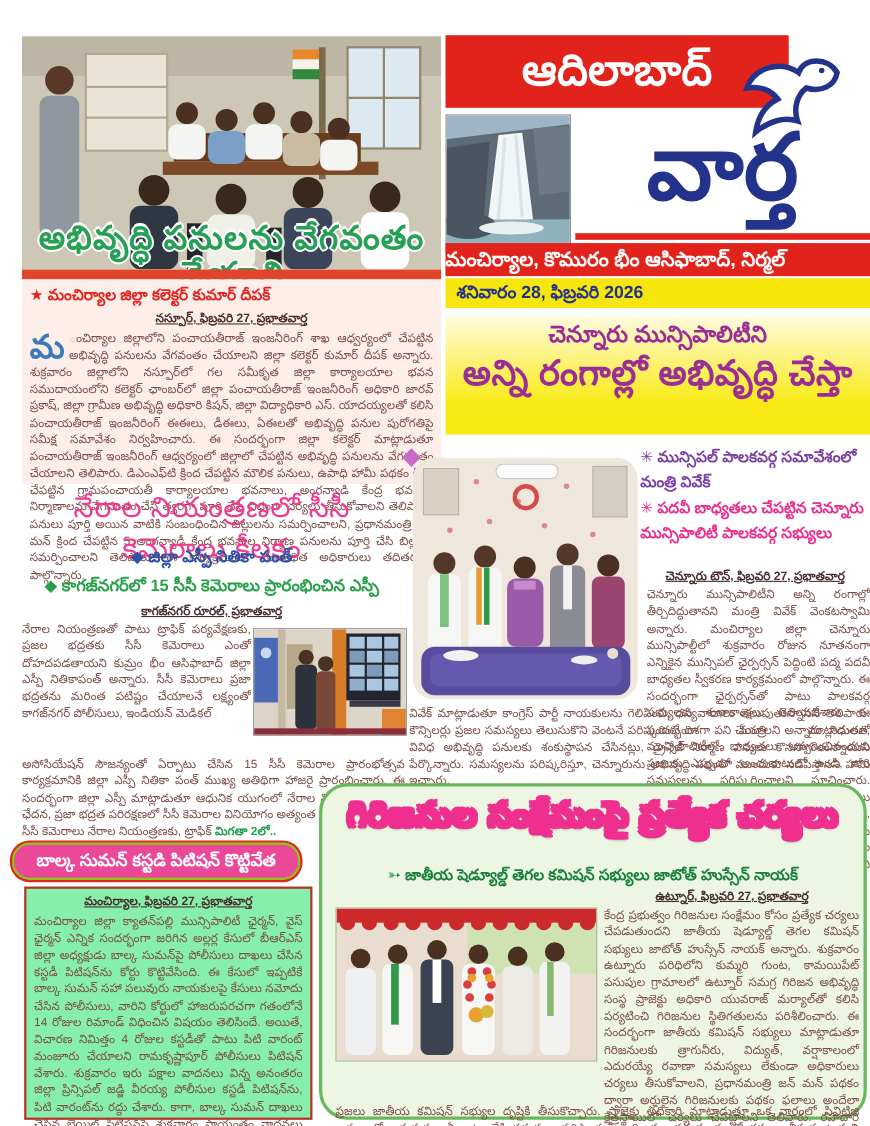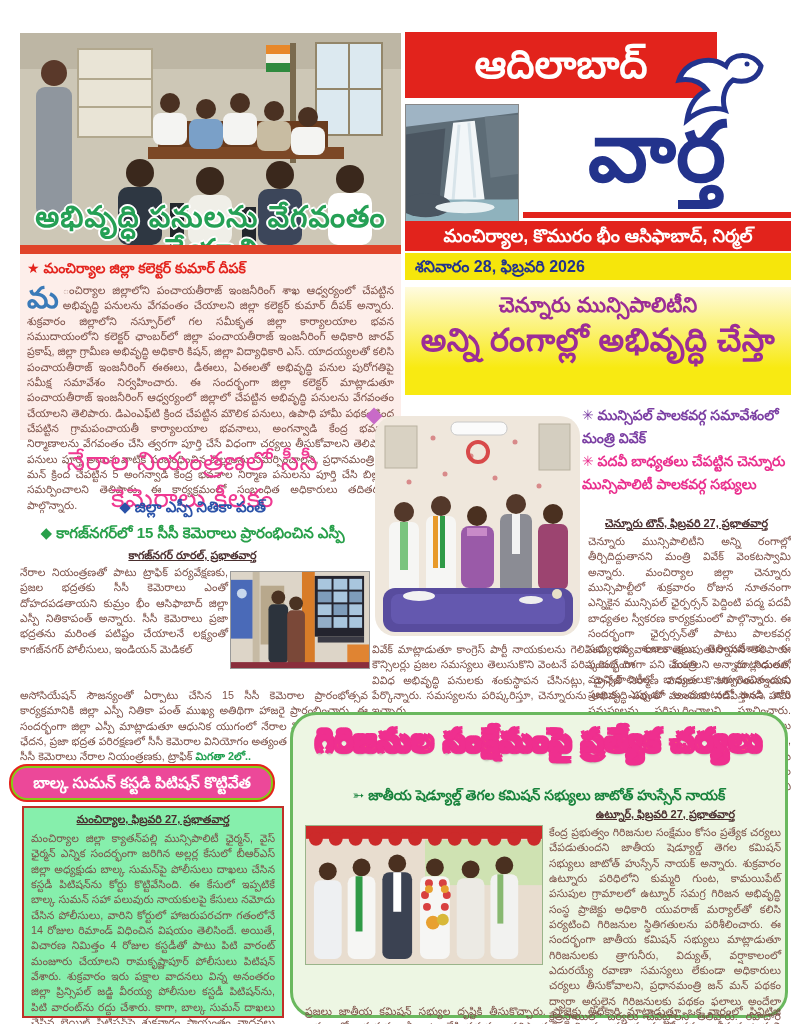--- a/index.html
+++ b/index.html
@@ -29,21 +29,21 @@
   
   .mast-redbox { left:405px; top:32px; width:312px; height:66px; background:#e2231c;
     color:#fff; font-size:40px; font-weight:bold; text-align:center; line-height:64px; }
   .mast-dove { left:665px; top:44px; width:100px; height:82px; z-index:5; }
   .mast-photo { left:405px; top:104px; width:114px; height:127px; border:1px solid #888; }
   .mast-photo svg { width:100%; height:100%; display:block; }
   .mast-title { left:523px; top:100px; width:268px; height:112px; color:#23338c;
     font-size:84px; font-weight:bold; text-align:center; line-height:104px; }
   .mast-underline { left:523px; top:212px; width:268px; height:6px; background:#e2231c; }
   .mast-loc { left:405px; top:221px; width:386px; height:30px; background:#e2231c;
-    color:#fff; font-size:18px; font-weight:bold; text-align:center; line-height:30px; white-space:nowrap; }
+    color:#fff; font-size:18px; font-weight:bold; line-height:30px; white-space:nowrap; }
   .mast-date { left:405px; top:253px; width:386px; height:27px; background:#f6e60b;
     color:#23338c; font-size:16px; font-weight:bold; line-height:27px; padding-left:10px; }
 
   
   .a2-yellowbox { left:405px; top:287px; width:386px; height:108px; text-align:center;
     background:linear-gradient(180deg,#fffbe0 0%,#f8ea12 75%); padding-top:6px; }
   .a2-h1 { font-size:21px; font-weight:bold; color:#9c2d96; }
   .a2-h2 { font-size:32px; font-weight:bold; color:#9c2d96; letter-spacing:0.5px; }
   .a2-bullets { left:582px; top:404px; width:209px; text-align:left; font-size:14px; font-weight:bold; line-height:1.65; }
   .a2-b1 { color:#7b3fa3; }
@@ -133,20 +133,21 @@
       <circle cx="330" cy="146" r="14" fill="#3a281c"></circle>
         <rect x="308" y="160" width="44" height="52" rx="10" fill="#ffffff"></rect>
       <rect x="150" y="170" width="14" height="42" fill="#23272c"></rect>
       <rect x="222" y="174" width="14" height="38" fill="#23272c"></rect>
     </svg>
   </div>
   <div class="abs a1-headline">అభివృద్ధి పనులను వేగవంతం చేయాలి</div>
   <div class="abs a1-redstrip"></div>
   <div class="abs a1-body">
     <div class="byline-red">★ మంచిర్యాల జిల్లా కలెక్టర్ కుమార్ దీపక్</div>
+    <div class="dateline">నస్పూర్, ఫిబ్రవరి 27, ప్రభాతవార్త</div>
     <div class="bodytext"><span class="dropcap">మ</span><span>ంచిర్యాల జిల్లాలోని పంచాయతీరాజ్ ఇంజనీరింగ్ శాఖ ఆధ్వర్యంలో చేపట్టిన అభివృద్ధి పనులను వేగవంతం చేయాలని జిల్లా కలెక్టర్ కుమార్ దీపక్ అన్నారు. శుక్రవారం జిల్లాలోని నస్పూర్‌లో గల సమీకృత జిల్లా కార్యాలయాల భవన సముదాయంలోని కలెక్టర్ ఛాంబర్‌లో జిల్లా పంచాయతీరాజ్ ఇంజనీరింగ్ అధికారి జారవ్ ప్రకాష్, జిల్లా గ్రామీణ అభివృద్ధి అధికారి కిషన్, జిల్లా విద్యాధికారి ఎస్. యాదయ్యలతో కలిసి పంచాయతీరాజ్ ఇంజనీరింగ్ ఈఈలు, డీఈలు, ఏఈలతో అభివృద్ధి పనుల పురోగతిపై సమీక్ష సమావేశం నిర్వహించారు. ఈ సందర్భంగా జిల్లా కలెక్టర్ మాట్లాడుతూ పంచాయతీరాజ్ ఇంజనీరింగ్ ఆధ్వర్యంలో జిల్లాలో చేపట్టిన అభివృద్ధి పనులను వేగవంతం చేయాలని తెలిపారు. డిఎంఎఫ్‌టి క్రింద చేపట్టిన మౌలిక పనులు, ఉపాధి హామీ పథకం కింద చేపట్టిన గ్రామపంచాయతీ కార్యాలయాల భవనాలు, అంగన్వాడి కేంద్ర భవనాల నిర్మాణాలను వేగవంతం చేసి త్వరగా పూర్తి చేసే విధంగా చర్యలు తీసుకోవాలని తెలిపారు. పనులు పూర్తి అయిన వాటికి సంబంధించిన బిల్లులను సమర్పించాలని, ప్రధానమంత్రి జన్ మన్ క్రింద చేపట్టిన 5 అంగన్వాడీ కేంద్ర భవనాల నిర్మాణ పనులను పూర్తి చేసి బిల్లులు సమర్పించాలని తెలిపారు. ఈ కార్యక్రమంలో సంబంధిత అధికారులు తదితరులు పాల్గొన్నారు.</span></div>
   </div>
 
   <div class="abs mast-redbox">ఆదిలాబాద్</div>
   <div class="abs mast-dove">
     <svg viewBox="0 0 100 92">
       <path d="M96 22 C88 8 66 8 61 22 C44 10 20 18 14 36 C26 34 36 38 42 46 C30 52 24 62 22 76 C34 66 48 62 60 66 C56 54 60 42 68 36 C82 40 94 34 96 22 Z" fill="#ffffff" stroke="#23338c" stroke-width="5"></path>
       <circle cx="82" cy="20" r="2.5" fill="#23338c"></circle>
     </svg>
   </div>

